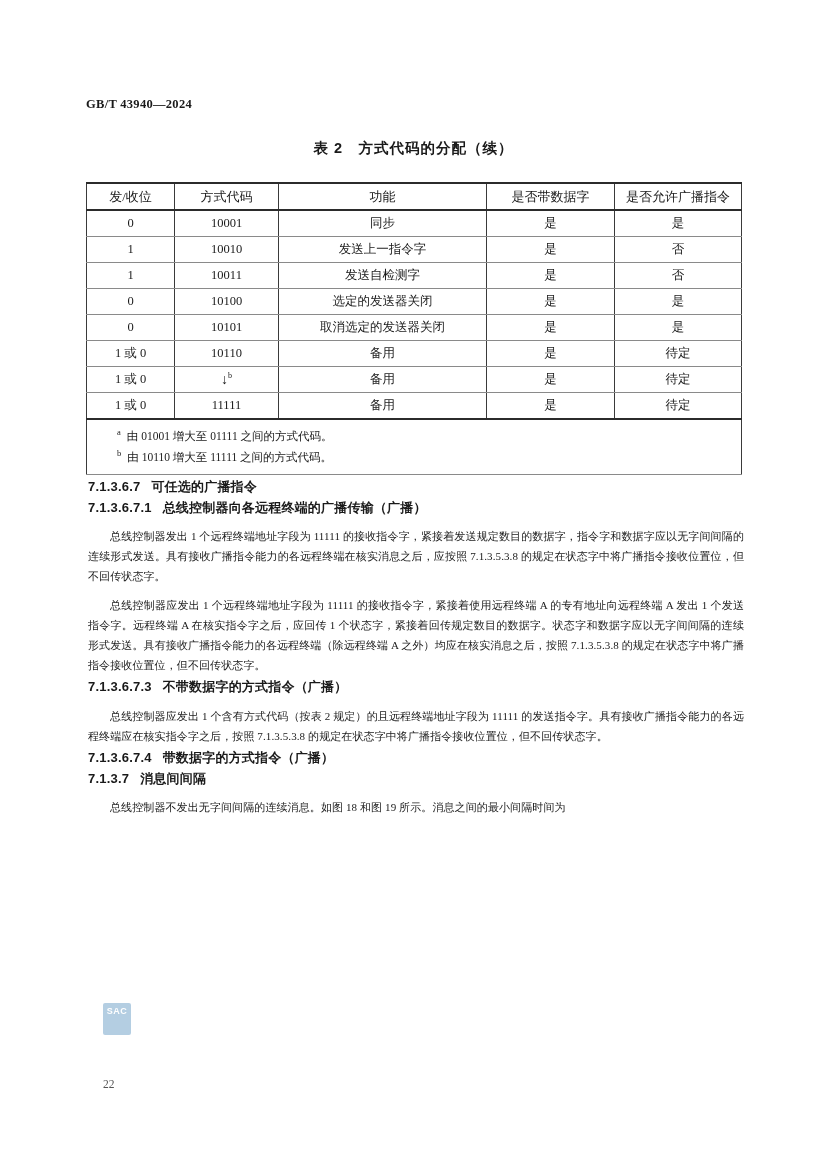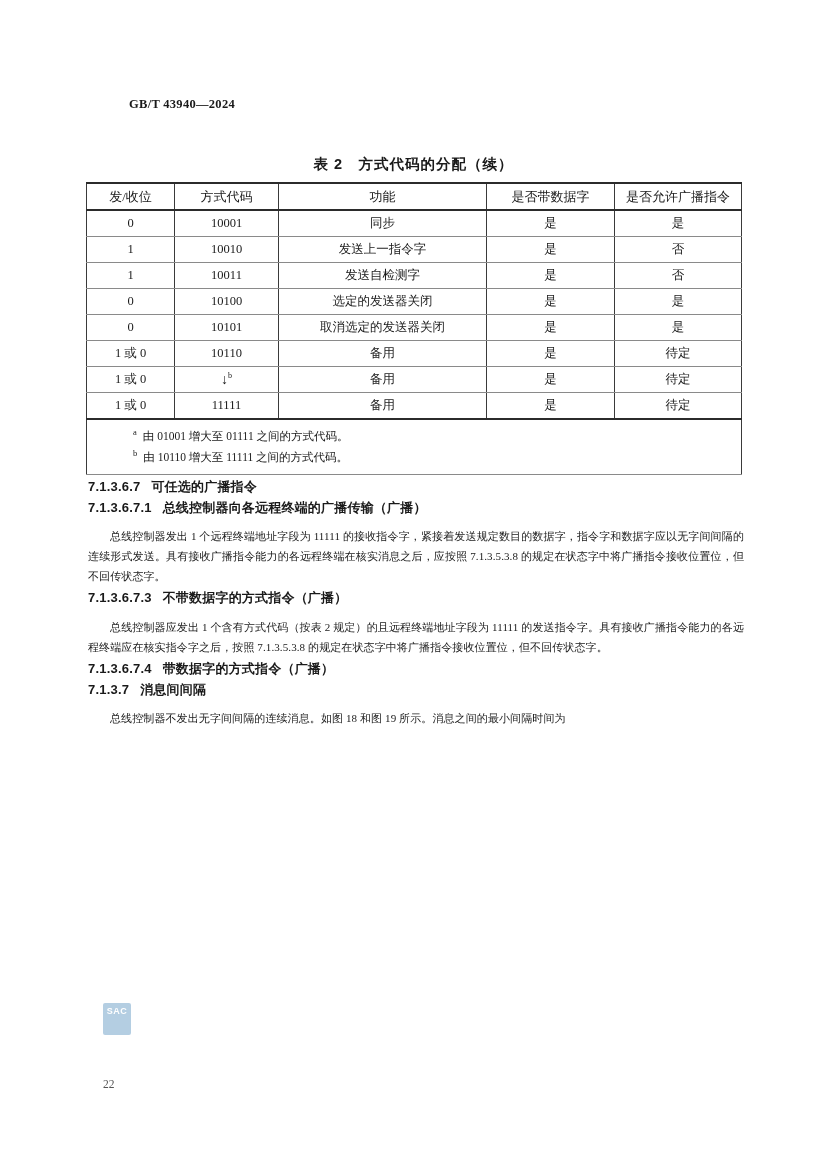--- a/index.html
+++ b/index.html
@@ -26,35 +26,33 @@
   .running-head {
     position: absolute;
     left: 86px;
     top: 97px;
     font-size: 12.5px;
     letter-spacing: 0.3px;
     font-family: "Liberation Serif", "DejaVu Serif", serif;
   }
   .running-head .std-code {
     font-weight: bold;
-    margin-left: 43px;
   }
 
   
   .table-caption {
     position: absolute;
     left: 0;
     right: 0;
     top: 139px;
     text-align: center;
     font-size: 14.5px;
     font-weight: bold;
     font-family: "Liberation Sans", "DejaVu Sans", sans-serif;
     letter-spacing: 1px;
-    margin-top: 16px;
   }
 
   
   .table-wrap {
     position: absolute;
     left: 86px;
     top: 182px;
     width: 655px;
   }
   table.mode-table {
@@ -83,21 +81,21 @@
   table.mode-table tbody tr:last-child td {
     border-bottom: 1px solid #8a8a8a;
   }
   table.mode-table tr.notes-row td {
     border-top: 2px solid #2b2b2b;
     border-bottom: 2px solid #2b2b2b;
     border-left: 1px solid #3a3a3a;
     border-right: 1px solid #3a3a3a;
     text-align: left;
     height: auto;
-    padding: 5px 0 7px 16px;
+    padding: 5px 0 7px 0;
   }
   .col-0 { width: 88px; }
   .col-1 { width: 104px; }
   .col-2 { width: 208px; }
   .col-3 { width: 128px; }
   .col-4 { width: 127px; }
 
   .arrow-cell {
     font-size: 14px;
     line-height: 1;
@@ -283,20 +281,21 @@
 
     <h4 class="clause first">
       <span class="num">7.1.3.6.7</span><span>可任选的广播指令</span>
     </h4>
 
     <h4 class="clause top-gap">
       <span class="num">7.1.3.6.7.1</span><span>总线控制器向各远程终端的广播传输（广播）</span>
     </h4>
     <p class="para">总线控制器发出 1 个远程终端地址字段为 11111 的接收指令字，紧接着发送规定数目的数据字，指令字和数据字应以无字间间隔的连续形式发送。具有接收广播指令能力的各远程终端在核实消息之后，应按照 7.1.3.5.3.8 的规定在状态字中将广播指令接收位置位，但不回传状态字。</p>
 
+    <p class="para">总线控制器应发出 1 个远程终端地址字段为 11111 的接收指令字，紧接着使用远程终端 A 的专有地址向远程终端 A 发出 1 个发送指令字。远程终端 A 在核实指令字之后，应回传 1 个状态字，紧接着回传规定数目的数据字。状态字和数据字应以无字间间隔的连续形式发送。具有接收广播指令能力的各远程终端（除远程终端 A 之外）均应在核实消息之后，按照 7.1.3.5.3.8 的规定在状态字中将广播指令接收位置位，但不回传状态字。</p>
 
     <h4 class="clause top-gap">
       <span class="num">7.1.3.6.7.3</span><span>不带数据字的方式指令（广播）</span>
     </h4>
     <p class="para">总线控制器应发出 1 个含有方式代码（按表 2 规定）的且远程终端地址字段为 11111 的发送指令字。具有接收广播指令能力的各远程终端应在核实指令字之后，按照 7.1.3.5.3.8 的规定在状态字中将广播指令接收位置位，但不回传状态字。</p>
 
     <h4 class="clause top-gap">
       <span class="num">7.1.3.6.7.4</span><span>带数据字的方式指令（广播）</span>
     </h4>
 

